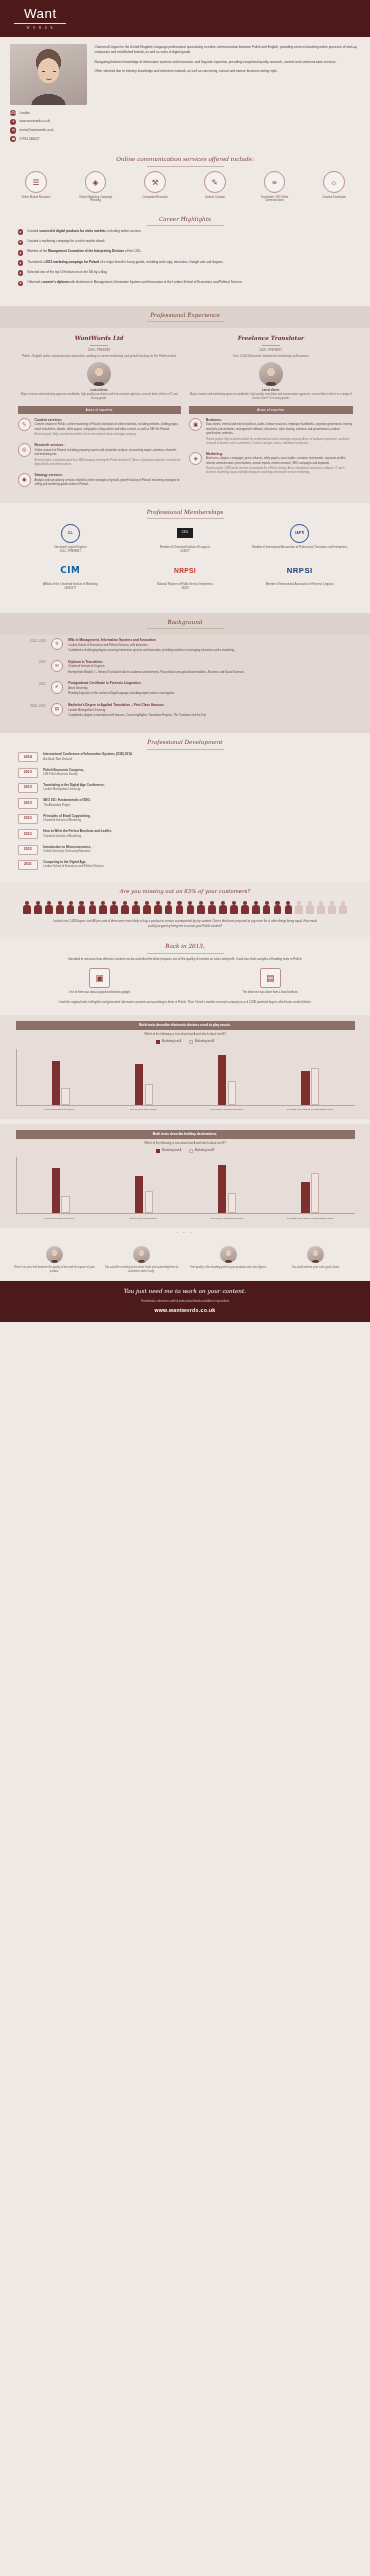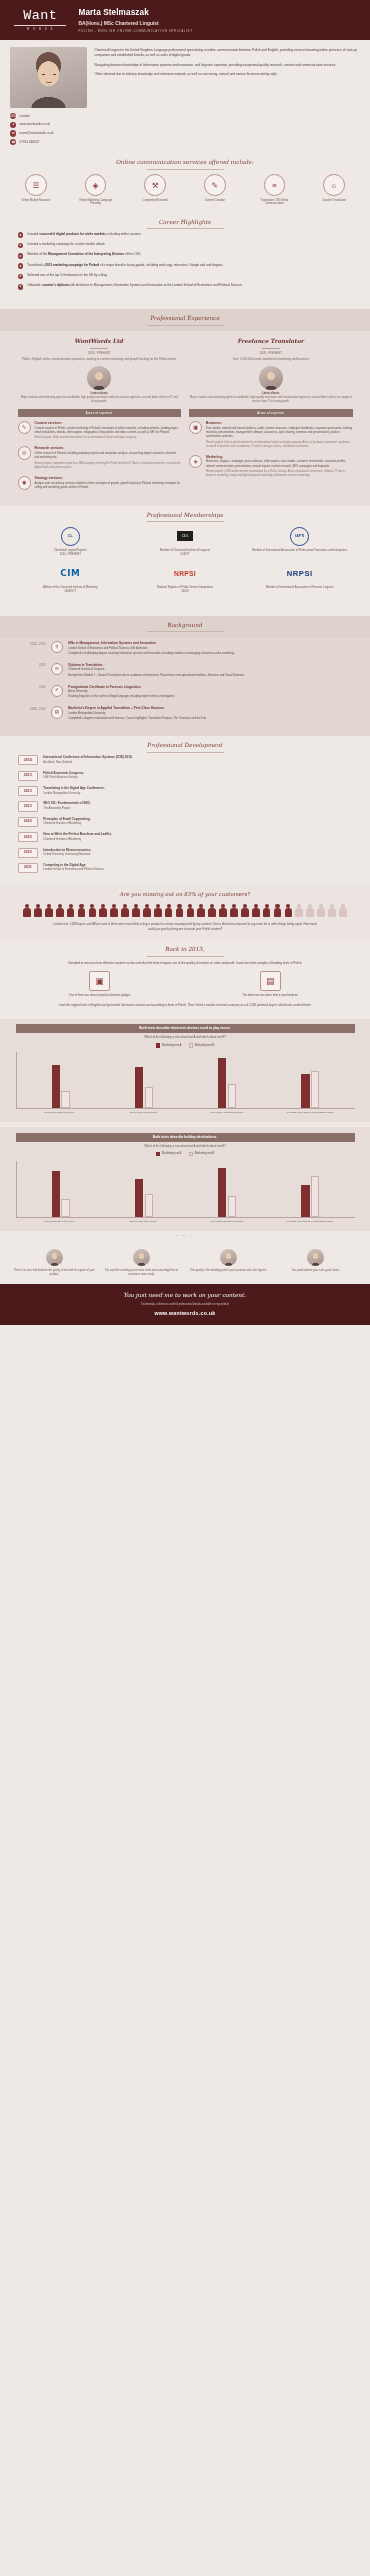--- a/index.html
+++ b/index.html
@@ -10,21 +10,21 @@
     background:#efe9e6;
     color:#4a3b38;
     font-size:3.6px;
     line-height:1.45;
   }
   .page { width:370px; position:relative; background:#efe9e6; }
 
   
   .header { background:#4c1a1a; color:#fff; padding:7.2px 9.3px 7.2px 9.3px; display:flex; align-items:center; gap:7.2px; }
   .logo { width:62px; text-align:center; }
-  .logo .w { font-family:Liberation Mono, monospace; font-size:13.4px; letter-spacing:0.5px; line-height:1; }
+  .logo .w { font-family:Liberation Sans, sans-serif; font-size:13.4px; letter-spacing:0.5px; line-height:1; }
   .logo .rule { height:0.5px; background:#e9d9d3; margin:2.6px 5.2px 2.1px 5.2px; }
   .logo .sub { font-size:2.8px; letter-spacing:1.5px; color:#e3cfc8; }
   .hdr-txt { flex:1; }
   .hdr-txt h1 { margin:0; font-size:8.2px; font-weight:bold; letter-spacing:0.1px; font-family:"Liberation Sans", sans-serif; }
   .hdr-txt h2 { margin:1px 0 0 0; font-size:4.9px; font-weight:bold; color:#f0dcd6; }
   .hdr-txt .tagline { margin-top:1.5px; font-size:2.9px; letter-spacing:0.7px; color:#d9bdb5; text-transform:uppercase; }
 
   
   .profile { display:flex; padding:7.2px 10.3px 3.1px 10.3px; gap:7.2px; }
   .photo-col { width:77px; }
@@ -186,25 +186,20 @@
 <body>
 
 <div class="page">
 
   <div class="header">
     <div class="logo">
       <div class="w">Want</div>
       <div class="rule"></div>
       <div class="sub">W O R D S</div>
     </div>
-    <div class="hdr-txt">
-      <h1>Marta Stelmaszak</h1>
-      <h2>BA(Hons.) MSc Chartered Linguist</h2>
-      <div class="tagline">POLISH - ENGLISH ONLINE COMMUNICATION SPECIALIST</div>
-    </div>
   </div>
 
   <div class="profile">
     <div class="photo-col">
       <div class="photo">
         <div class="face"></div>
           <div class="eye l"></div>
           <div class="eye r"></div>
           <div class="mouth"></div>
       </div>

